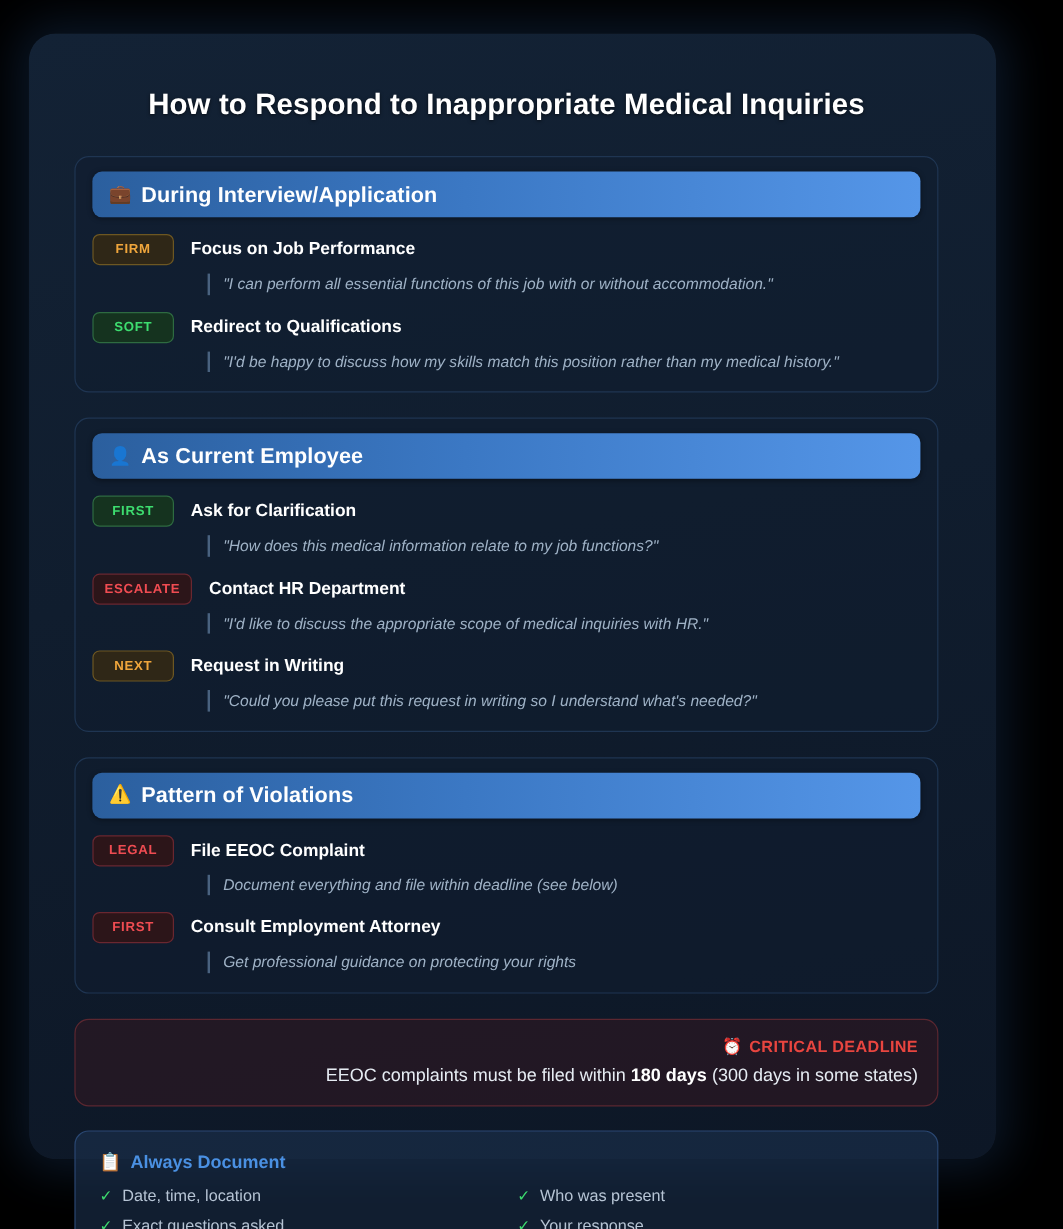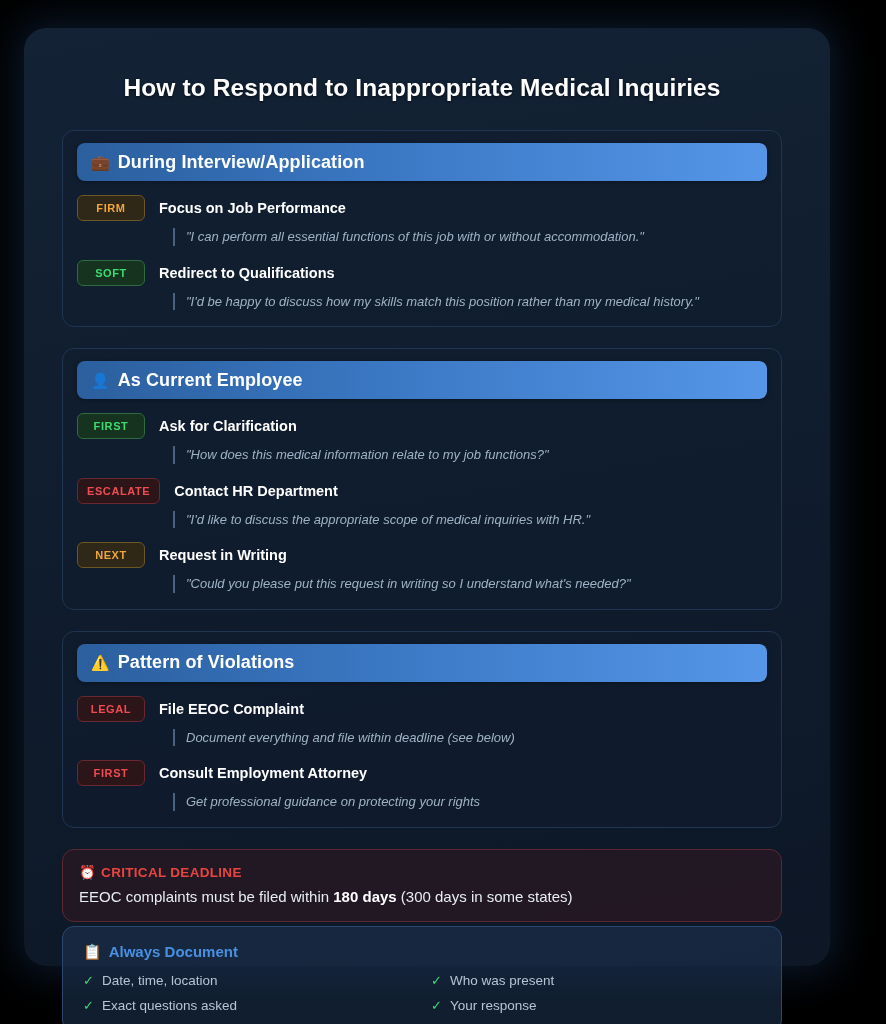--- a/index.html
+++ b/index.html
@@ -103,23 +103,23 @@
     font-size: 13px;
     font-style: italic;
     line-height: 1.35;
   }
 
   
   .deadline-card {
     border: 1px solid #5c2730;
     border-radius: 12px;
     background: rgba(43,24,35,0.72);
-    text-align: left;
+    text-align: right;
     padding: 14px 16px 16px 16px;
-    margin-bottom: 4px;
+    margin-bottom: 20px;
   }
   .deadline-label {
     color: #e8453f;
     font-size: 13.5px;
     font-weight: bold;
     letter-spacing: 0.3px;
     margin-bottom: 8px;
   }
   .deadline-label .dl-icon { margin-right: 5px; }
   .deadline-text {

